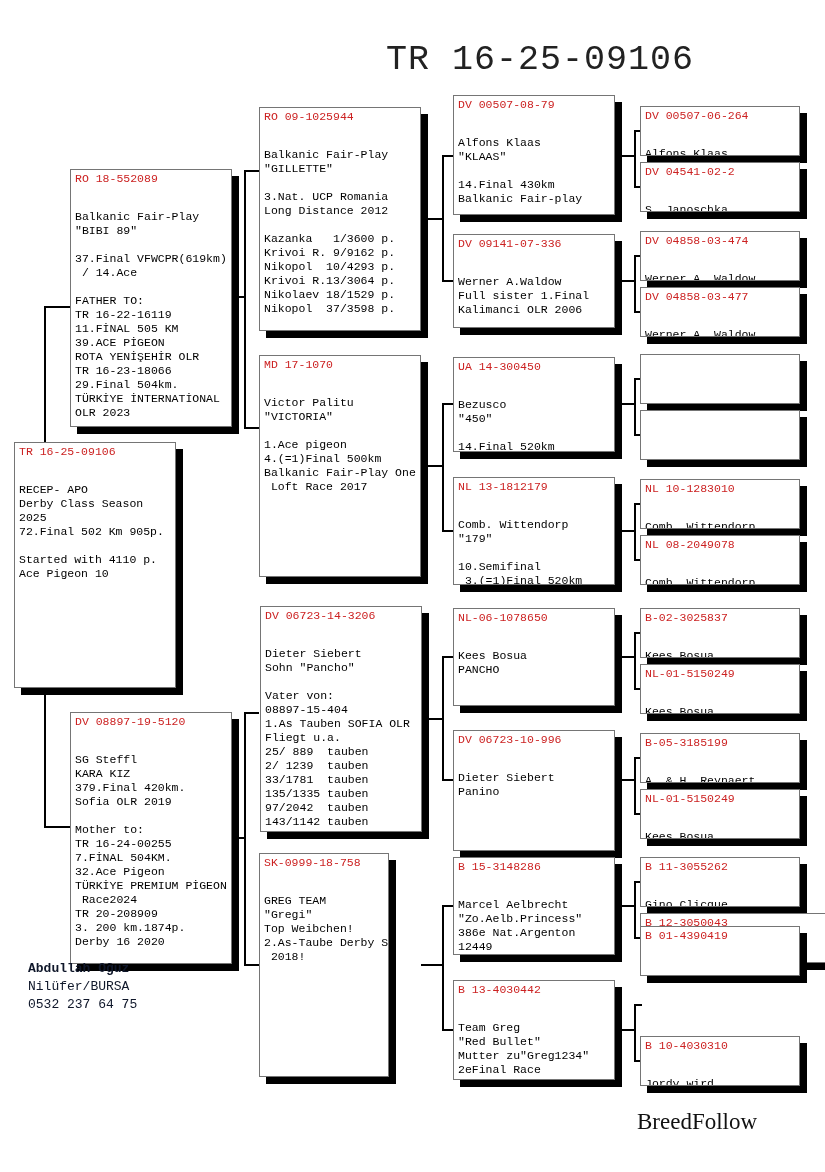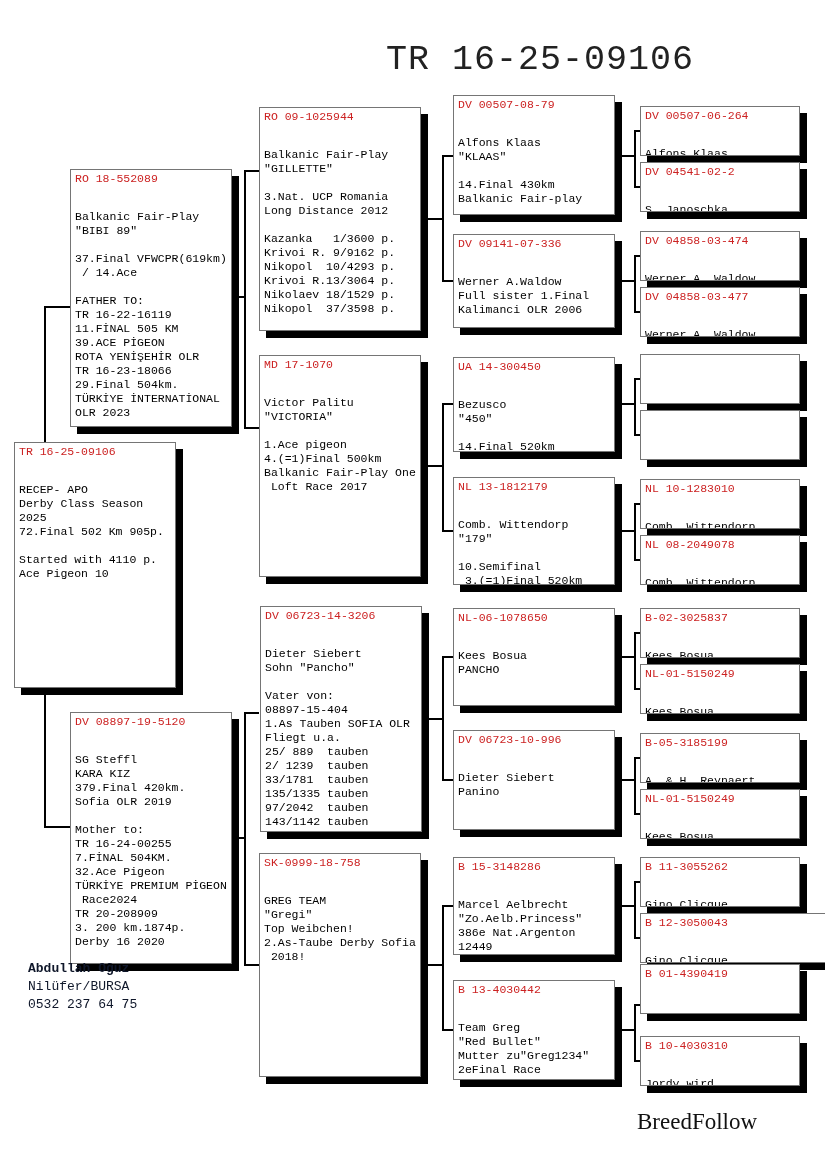--- a/index.html
+++ b/index.html
@@ -169,21 +169,21 @@
 08897-15-404
 1.As Tauben SOFIA OLR
 Fliegt u.a.
 25/ 889  tauben
 2/ 1239  tauben
 33/1781  tauben
 135/1335 tauben
 97/2042  tauben
 143/1142 tauben</div>
   </div>
-  <div class="box" style="left:259px;top:853px;width:162px;height:224px">
+  <div class="box" style="left:259px;top:853px;width:130px;height:224px">
     <div class="ring">SK-0999-18-758</div>
     <div class="body">GREG TEAM
 "Gregi"
 Top Weibchen!
 2.As-Taube Derby Sofia
  2018!</div>
   </div>
 
   <div class="box" style="left:453px;top:95px;width:162px;height:120px">
     <div class="ring">DV 00507-08-79</div>
@@ -214,21 +214,21 @@
 
 10.Semifinal
  3.(=1)Final 520km
 FaunaOrheiului OLR</div>
   </div>
   <div class="box" style="left:453px;top:608px;width:162px;height:98px">
     <div class="ring">NL-06-1078650</div>
     <div class="body">Kees Bosua
 PANCHO</div>
   </div>
-  <div class="box" style="left:453px;top:730px;width:162px;height:100px">
+  <div class="box" style="left:453px;top:730px;width:162px;height:121px">
     <div class="ring">DV 06723-10-996</div>
     <div class="body">Dieter Siebert
 Panino</div>
   </div>
   <div class="box" style="left:453px;top:857px;width:162px;height:98px">
     <div class="ring">B 15-3148286</div>
     <div class="body">Marcel Aelbrecht
 "Zo.Aelb.Princess"
 386e Nat.Argenton
 12449
@@ -306,21 +306,21 @@
   <div class="box" style="left:640px;top:857px;width:160px;height:50px">
     <div class="ring">B 11-3055262</div>
     <div class="body">Gino Clicque
 "Black 262"</div>
   </div>
   <div class="box" style="left:640px;top:913px;width:188px;height:50px">
     <div class="ring">B 12-3050043</div>
     <div class="body">Gino Clicque
 "Do.Belg.Princess"</div>
   </div>
-  <div class="box" style="left:640px;top:964px;width:160px;height:50px">
+  <div class="box" style="left:640px;top:926px;width:160px;height:50px">
     <div class="ring">B 01-4390419</div>
   </div>
   <div class="box" style="left:640px;top:1036px;width:160px;height:50px">
     <div class="ring">B 10-4030310</div>
     <div class="body">Jordy wird
 "Do.Jordy"</div>
   </div>
 
   <div id="breeder">
     <div class="bname">Abdullah Oğuz</div>

